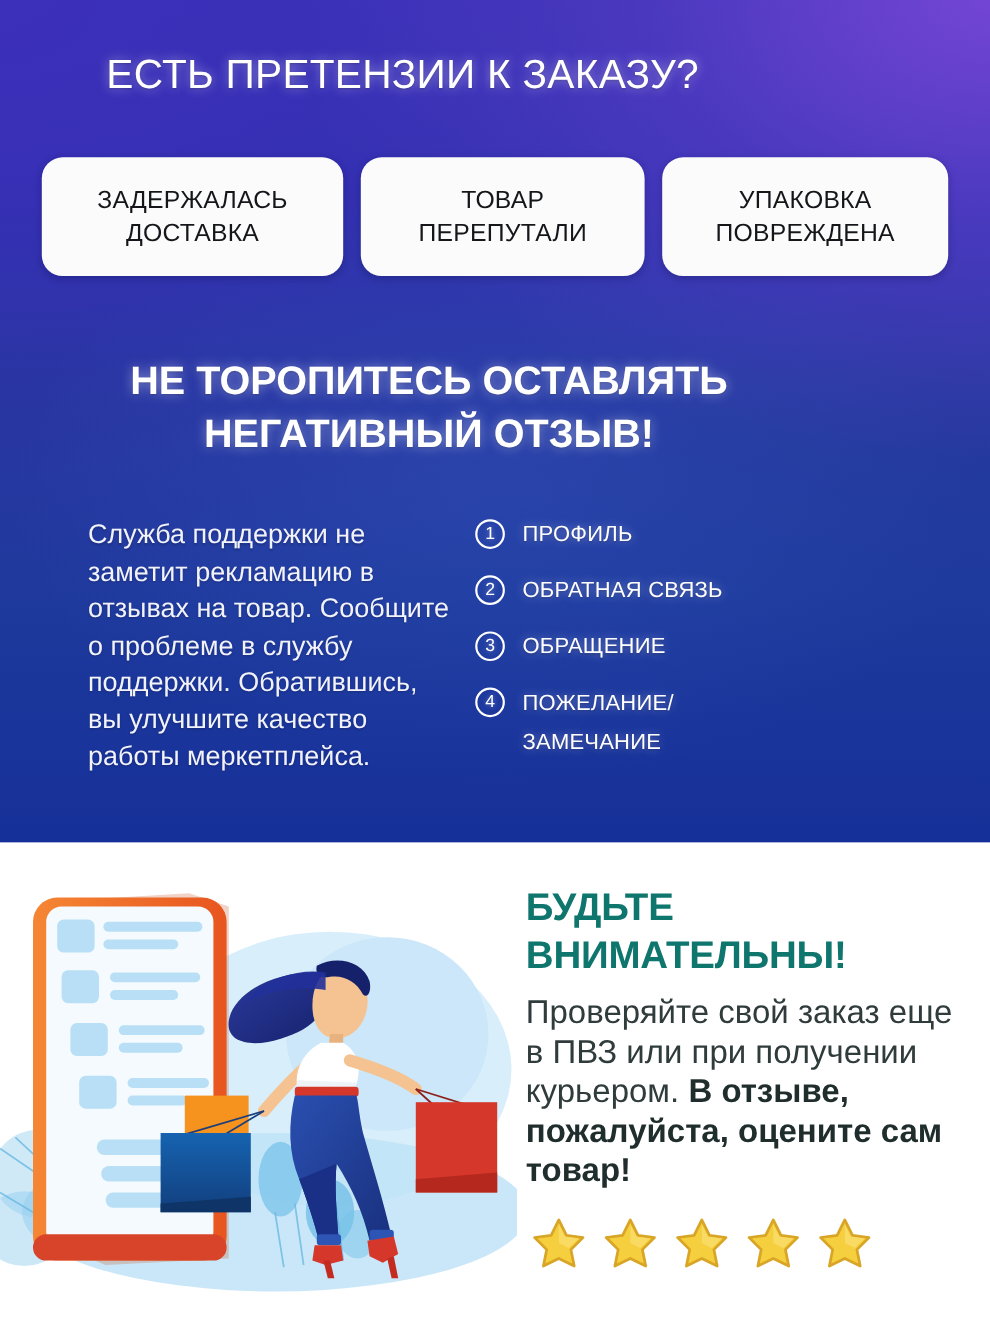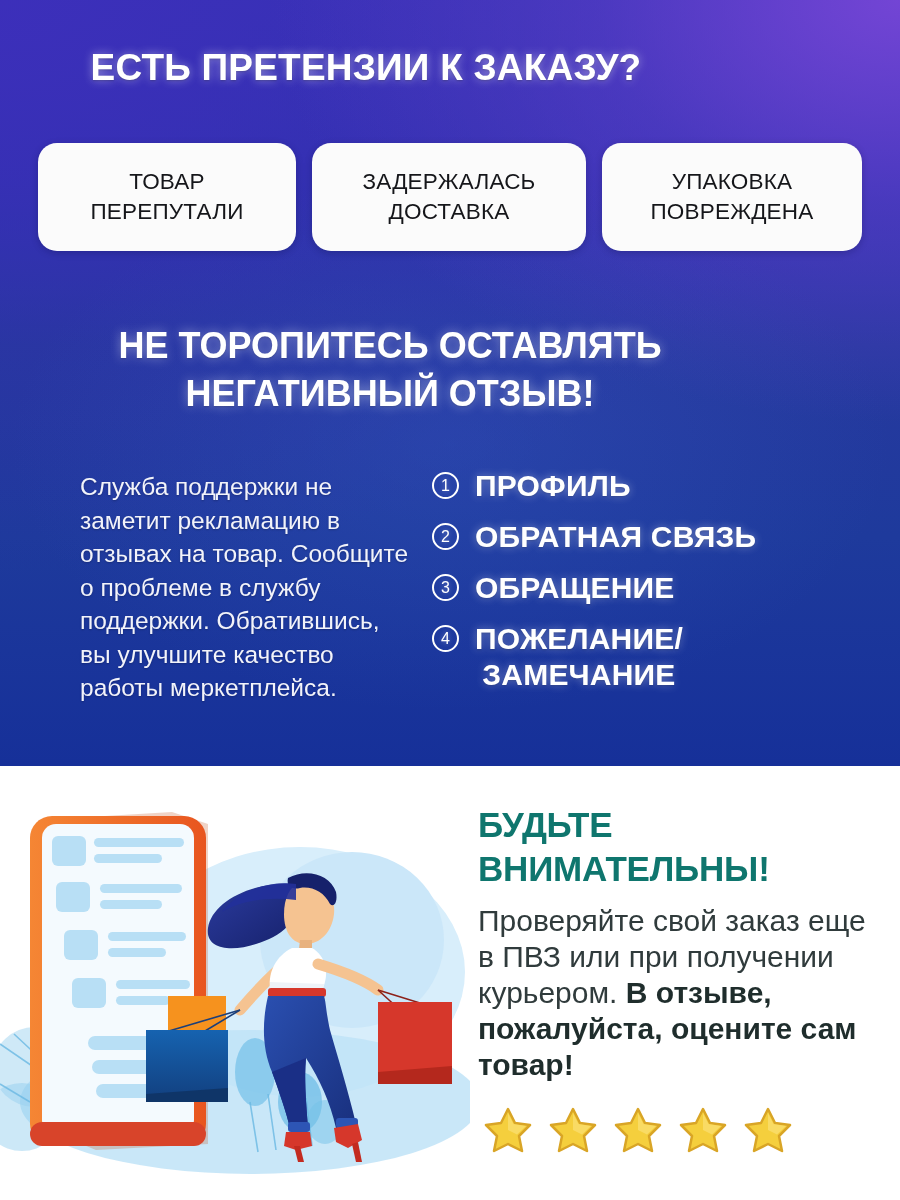--- a/index.html
+++ b/index.html
@@ -39,21 +39,21 @@
   }
 
   .hero-title {
     position: absolute;
     left: 0;
     top: 47px;
     width: 732px;
     text-align: center;
     color: #ffffff;
     font-size: 37px;
-    font-weight: bold;
+    font-weight: normal;
     letter-spacing: 0.2px;
     font-stretch: condensed;
     text-shadow: 0 0 10px rgba(255,255,255,0.45), 0 1px 2px rgba(0,0,0,0.25);
     white-space: nowrap;
   }
 
   
   .chips {
     position: absolute;
     left: 38px;
@@ -133,28 +133,27 @@
     color: #ffffff;
     font-size: 16px;
     font-weight: normal;
     line-height: 24px;
     text-align: center;
     box-sizing: border-box;
     text-shadow: 0 0 5px rgba(255,255,255,0.35);
   }
   .step-label {
     color: #ffffff;
-    font-size: 30px;
-    font-weight: bold;
+    font-size: 20px;
+    font-weight: normal;
     line-height: 36px;
     font-stretch: condensed;
     letter-spacing: 0.2px;
     text-shadow: 0 0 9px rgba(255,255,255,0.38), 0 1px 2px rgba(0,0,0,0.2);
     white-space: pre-line;
-    text-align: center;
   }
 
   
   .bottom {
     position: absolute;
     left: 0;
     top: 766px;
     width: 900px;
     height: 434px;
     background: #ffffff;
@@ -213,27 +212,27 @@
 
 <div id="page">
 
   <div class="hero">
     <div class="hero-sheen"></div>
   </div>
 
   <div class="hero-title">ЕСТЬ ПРЕТЕНЗИИ К ЗАКАЗУ?</div>
 
   <div class="chips">
+    <div class="chip chip-1">
+      <span style="white-space:pre-line">ЗАДЕРЖАЛАСЬ
+ДОСТАВКА</span>
+    </div>
     <div class="chip chip-2">
       <span style="white-space:pre-line">ТОВАР
 ПЕРЕПУТАЛИ</span>
-    </div>
-    <div class="chip chip-1">
-      <span style="white-space:pre-line">ЗАДЕРЖАЛАСЬ
-ДОСТАВКА</span>
     </div>
     <div class="chip chip-3">
       <span style="white-space:pre-line">УПАКОВКА
 ПОВРЕЖДЕНА</span>
     </div>
   </div>
 
   <div class="headline" style="white-space:pre-line">НЕ ТОРОПИТЕСЬ ОСТАВЛЯТЬ
 НЕГАТИВНЫЙ ОТЗЫВ!</div>
 

